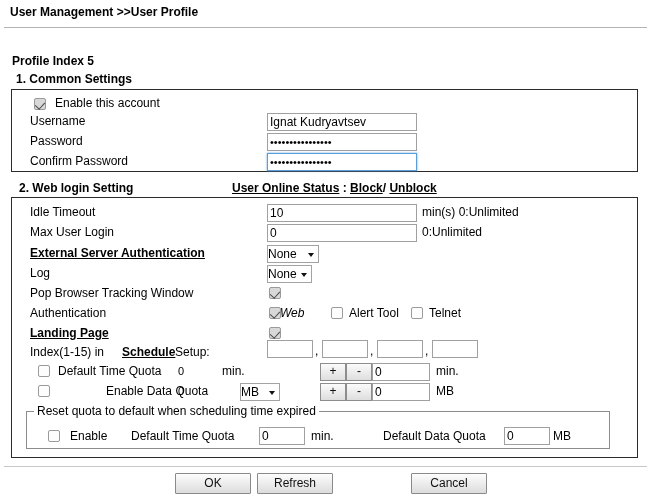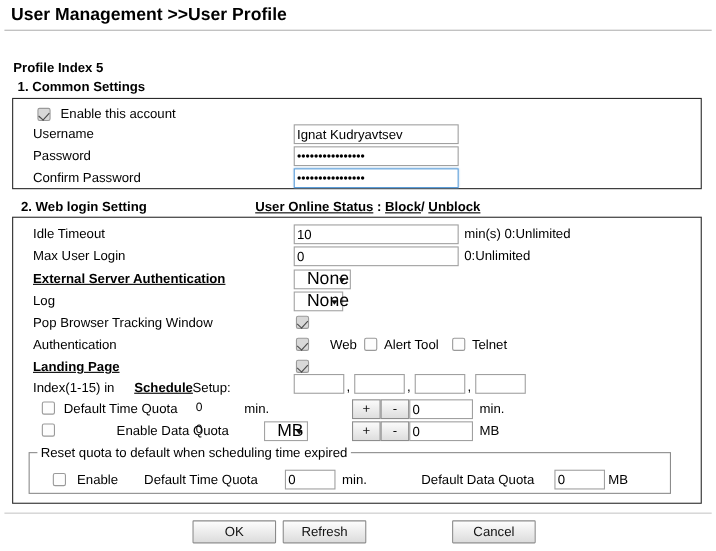--- a/index.html
+++ b/index.html
@@ -15,21 +15,21 @@
     font-size: 12px;
     color: #000000;
     overflow: hidden;
   }
 
   
   #breadcrumb {
     position: absolute;
     left: 10px;
     top: 5px;
-    font-size: 16px;
+    font-size: 12px;
     font-weight: bold;
     color: #000;
     letter-spacing: 0px;
     white-space: nowrap;
   }
   #top-divider {
     position: absolute;
     left: 4px;
     top: 27px;
     width: 643px;
@@ -131,24 +131,24 @@
     transform: rotate(42deg);
   }
 
   
   .sel {
     position: absolute;
     box-sizing: border-box;
     height: 18px;
     border: 1px solid #a3a3a3;
     background: #ffffff;
-    font-size: 16px;
+    font-size: 12px;
     color: #000;
     line-height: 16px;
-    padding-left: 11px;
+    padding-left: 0;
     white-space: nowrap;
   }
   .sel .caret {
     position: absolute;
     right: 4px;
     top: 7px;
     width: 0; height: 0;
     border-left: 3.5px solid transparent;
     border-right: 3.5px solid transparent;
     border-top: 4px solid #111;
@@ -255,21 +255,21 @@
 <div class="sel" style="left:267px; top:245px; width:52px;"><span>None</span><span class="caret"></span></div>
 
 <div class="lbl" style="left:30px; top:266px;">Log</div>
 <div class="sel" style="left:267px; top:265px; width:45px;"><span>None</span><span class="caret"></span></div>
 
 <div class="lbl" style="left:30px; top:286px;">Pop Browser Tracking Window</div>
 <div class="cbx on" style="left:269px; top:287px;"></div>
 
 <div class="lbl" style="left:30px; top:306px;">Authentication</div>
 <div class="cbx on" style="left:269px; top:307px;"></div>
-<div class="lbl" style="left:300px; top:306px;">Web</div>
+<div class="lbl" style="left:280px; top:306px;font-style:italic;">Web</div>
 <div class="cbx" style="left:331px; top:307px;"></div>
 <div class="lbl" style="left:349px; top:306px;">Alert Tool</div>
 <div class="cbx" style="left:411px; top:307px;"></div>
 <div class="lbl" style="left:429px; top:306px;">Telnet</div>
 
 <div class="lbl u" style="left:30px; top:326px;">Landing Page</div>
 <div class="cbx on" style="left:269px; top:327px;"></div>
 
 <div class="lbl" style="left:30px; top:345px;">Index(1-15) in</div>
 <div class="lbl u" style="left:122px; top:345px;">Schedule</div>

